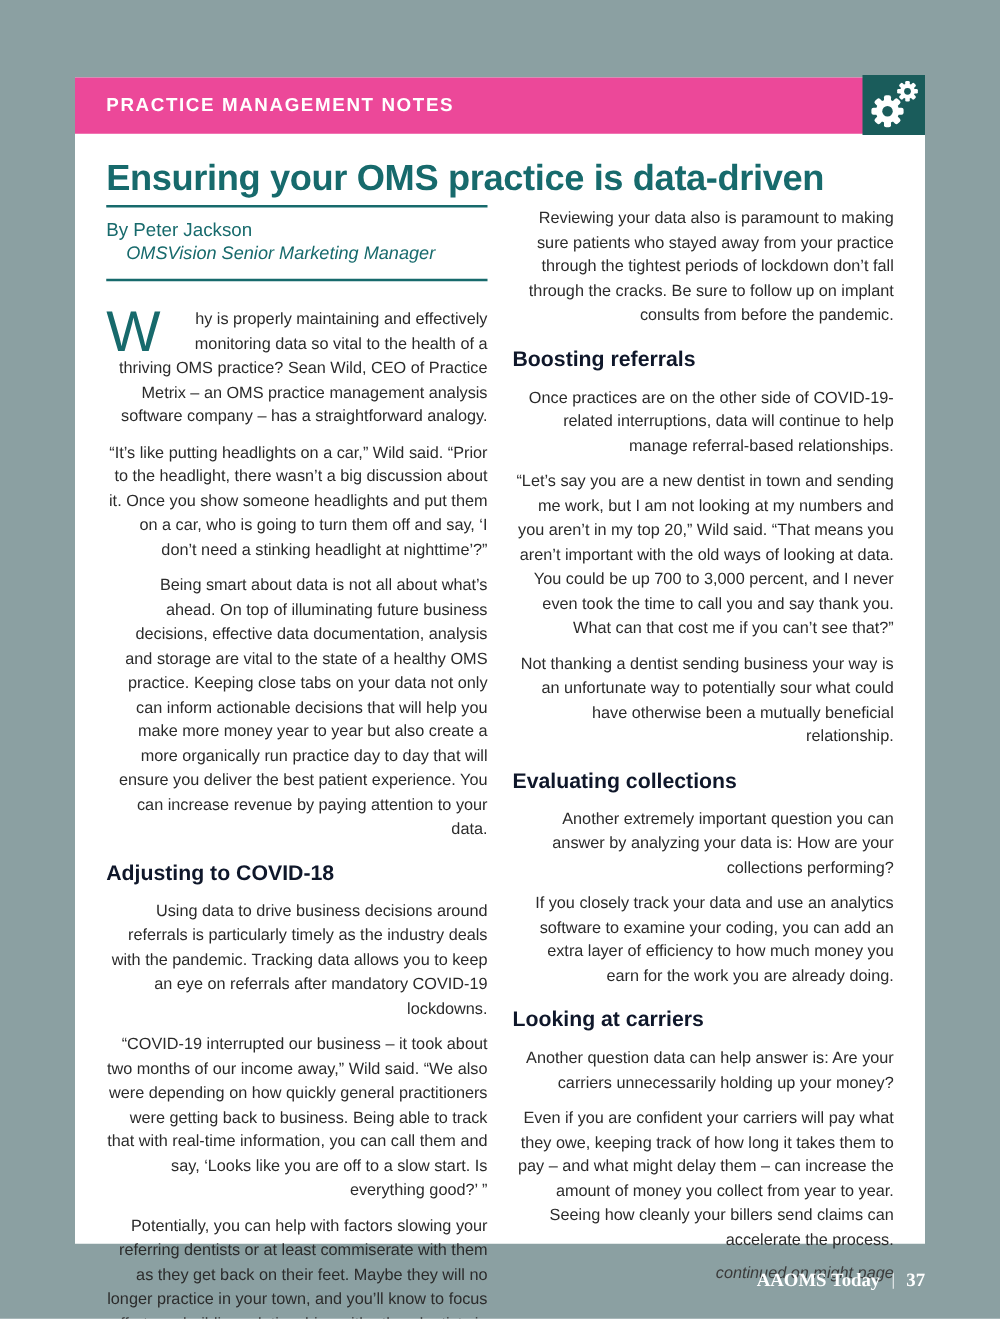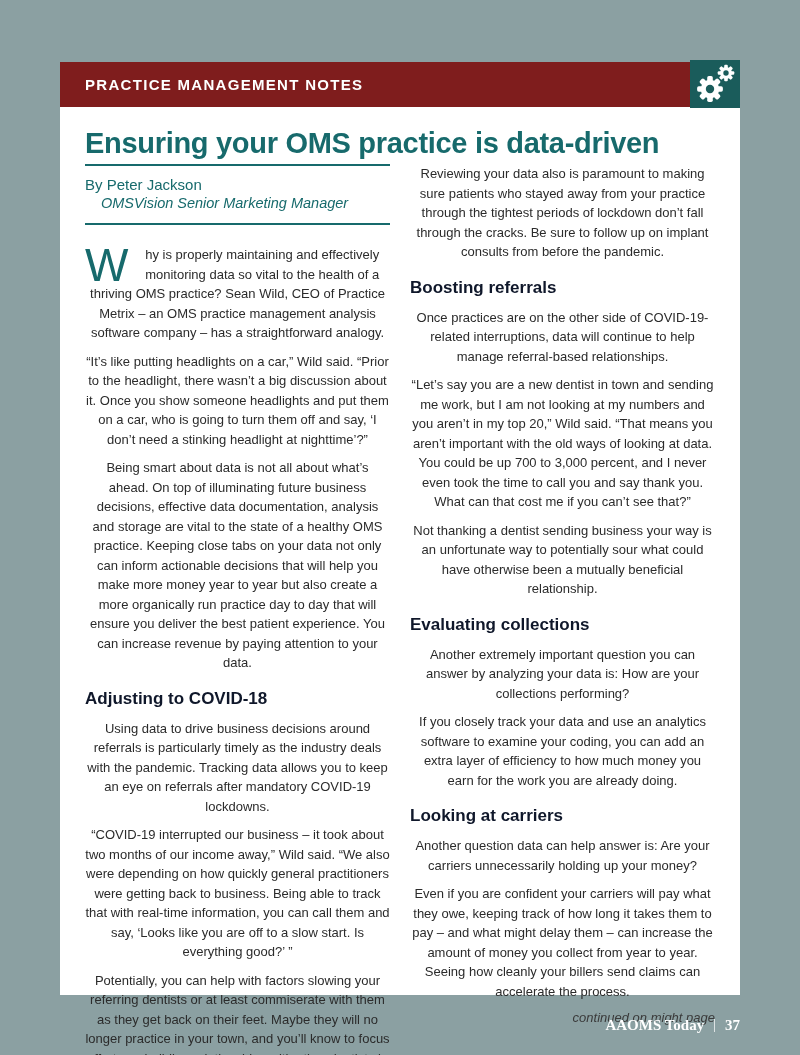--- a/index.html
+++ b/index.html
@@ -11,21 +11,21 @@
     overflow:hidden;
   }
   .page {
     position:absolute; left:60px; top:62px;
     width:680px; height:933px;
     background:#ffffff;
   }
   .header-bar {
     position:relative;
     height:45px;
-    background:#7f1d1d;
+    background:#ec4899;
     display:flex; align-items:center;
   }
   .header-title {
     color:#ffffff; font-weight:bold;
     font-size:15px; letter-spacing:1.3px;
     padding-left:25px;
   }
   .gear-box {
     position:absolute; right:0; top:-2px; bottom:-1px; width:50px;
     background:#1A5C5B;
@@ -46,21 +46,21 @@
     border-bottom:2px solid #176A6C;
     padding:8px 0 10px 0;
     margin-bottom:20px;
   }
   .byline-author { color:#176A6C; font-size:15px; margin:2px 0; }
   .byline-role   { color:#176A6C; font-size:14.5px; font-style:italic; margin:2px 16px; }
 
   p.body {
     font-size:13px; line-height:19.5px;
     color:#2B2B2B; margin:0 0 9px 0;
-    text-align:center;
+    text-align:right;
   }
   h2.section {
     color:#0f172a; font-size:17px; font-weight:bold;
     margin:16px 0 10px 0;
   }
   .dropcap {
     float:left;
     color:#176A6C;
     font-size:46px; line-height:37px;
     padding:2px 6px 0 0;

